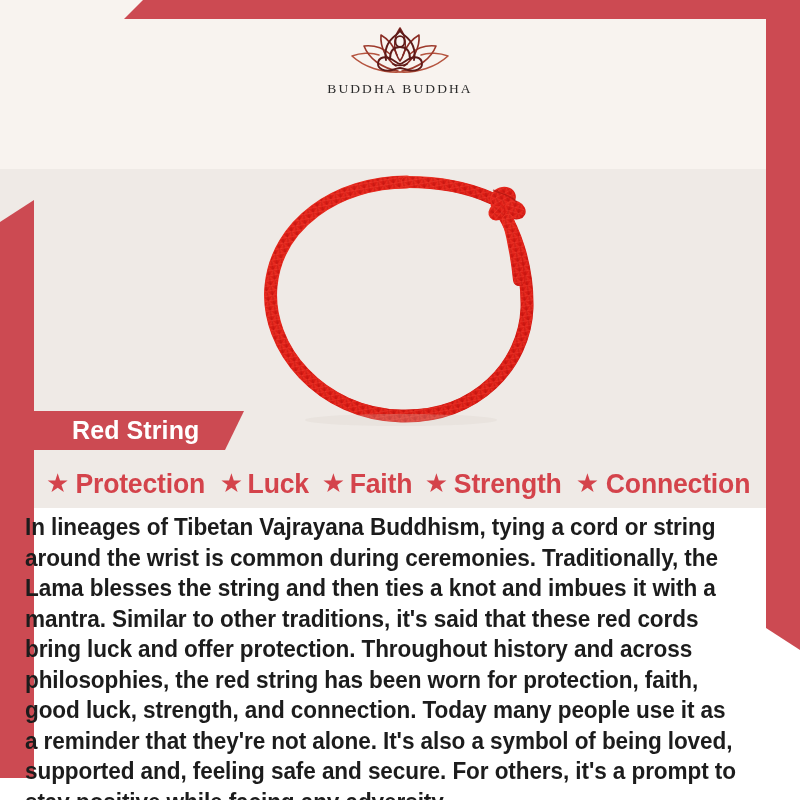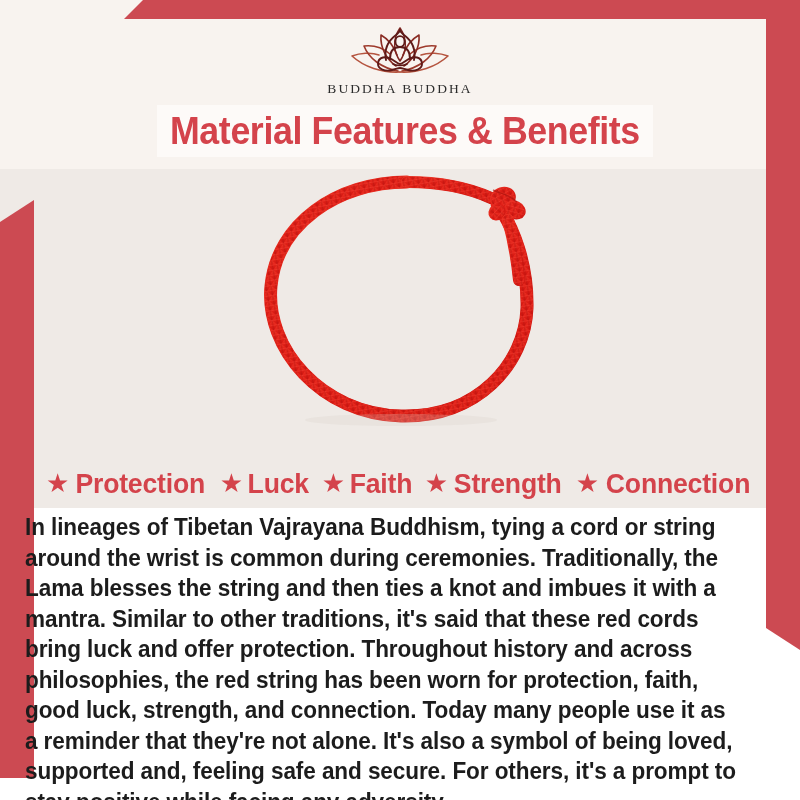--- a/index.html
+++ b/index.html
@@ -227,23 +227,20 @@
         <path d="M52 45 C52 37 56 33 62 33 C68 33 72 37 72 45" stroke="#5e1a18" stroke-width="1.9"></path>
 
         <path d="M40 50 C40 43 48 41 55 46 C58 48 60 50 62 50 C64 50 66 48 69 46 C76 41 84 43 84 50 C84 55 77 58 70 56 C66 55 64 54 62 54 C60 54 58 55 54 56 C47 58 40 55 40 50 Z" stroke="#5e1a18" stroke-width="1.9"></path>
 
         <path d="M55 50 C58 52 66 52 69 50" stroke="#5e1a18" stroke-width="1.6"></path>
       </g>
     </svg>
     <span class="logo-word">BUDDHA BUDDHA</span>
   </div>
 
-  <div class="title-band">
-    <span class="title-text">Material Features &amp; Benefits</span>
-  </div>
 
   <div class="product-stage">
     <svg class="bracelet-svg" viewBox="0 0 360 262">
       <defs>
         <linearGradient id="cordGrad" x1="0" y1="0" x2="1" y2="1">
           <stop offset="0%" stop-color="#ef3a2a"></stop>
           <stop offset="50%" stop-color="#e22018"></stop>
           <stop offset="100%" stop-color="#c9140f"></stop>
         </linearGradient>
         <pattern id="braid" width="7" height="7" patternUnits="userSpaceOnUse" patternTransform="rotate(35)">
@@ -277,20 +274,23 @@
         <path d="M268 22 C276 26 284 26 292 34" fill="none" stroke="#a30f0b" stroke-width="1.4" opacity="0.6"></path>
       </g>
 
       <path d="M283 52 C288 70 292 92 294 112" fill="none" stroke="url(#cordGrad)" stroke-width="12" stroke-linecap="round"></path>
       <path d="M283 52 C288 70 292 92 294 112" fill="none" stroke="url(#braid)" stroke-width="11" stroke-linecap="round" opacity="0.9"></path>
 
       <ellipse cx="176" cy="252" rx="96" ry="6" fill="#d8cfc8" opacity="0.25"></ellipse>
     </svg>
   </div>
 
+  <div class="ribbon">
+    <span class="ribbon-label">Red String</span>
+  </div>
 
   <div class="benefits">
     <span class="benefit">
       <span class="benefit-star">★</span>
       <span class="benefit-label">Protection</span>
     </span>
     <span class="benefit">
       <span class="benefit-star">★</span>
       <span class="benefit-label">Luck</span>
     </span>

